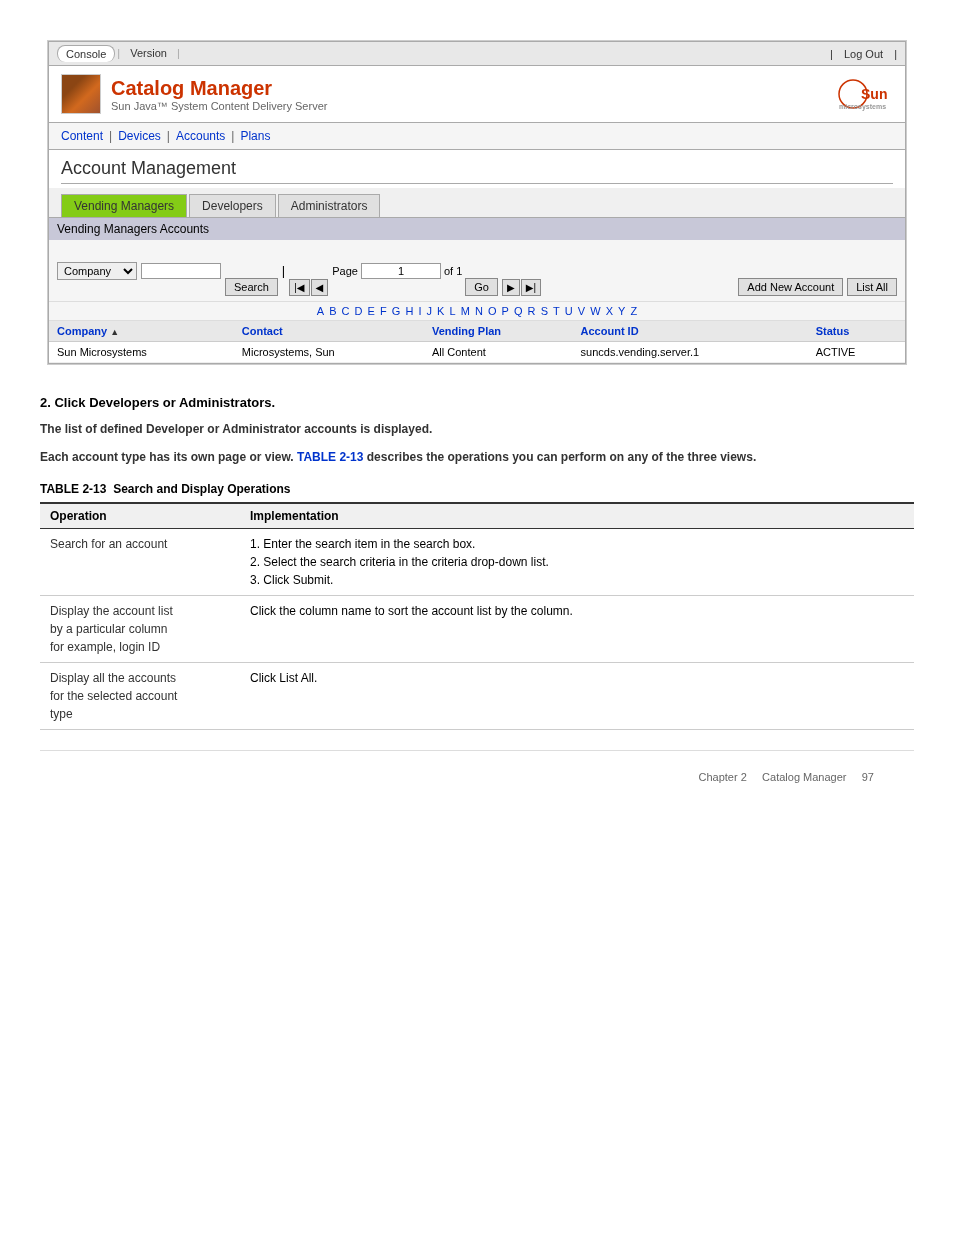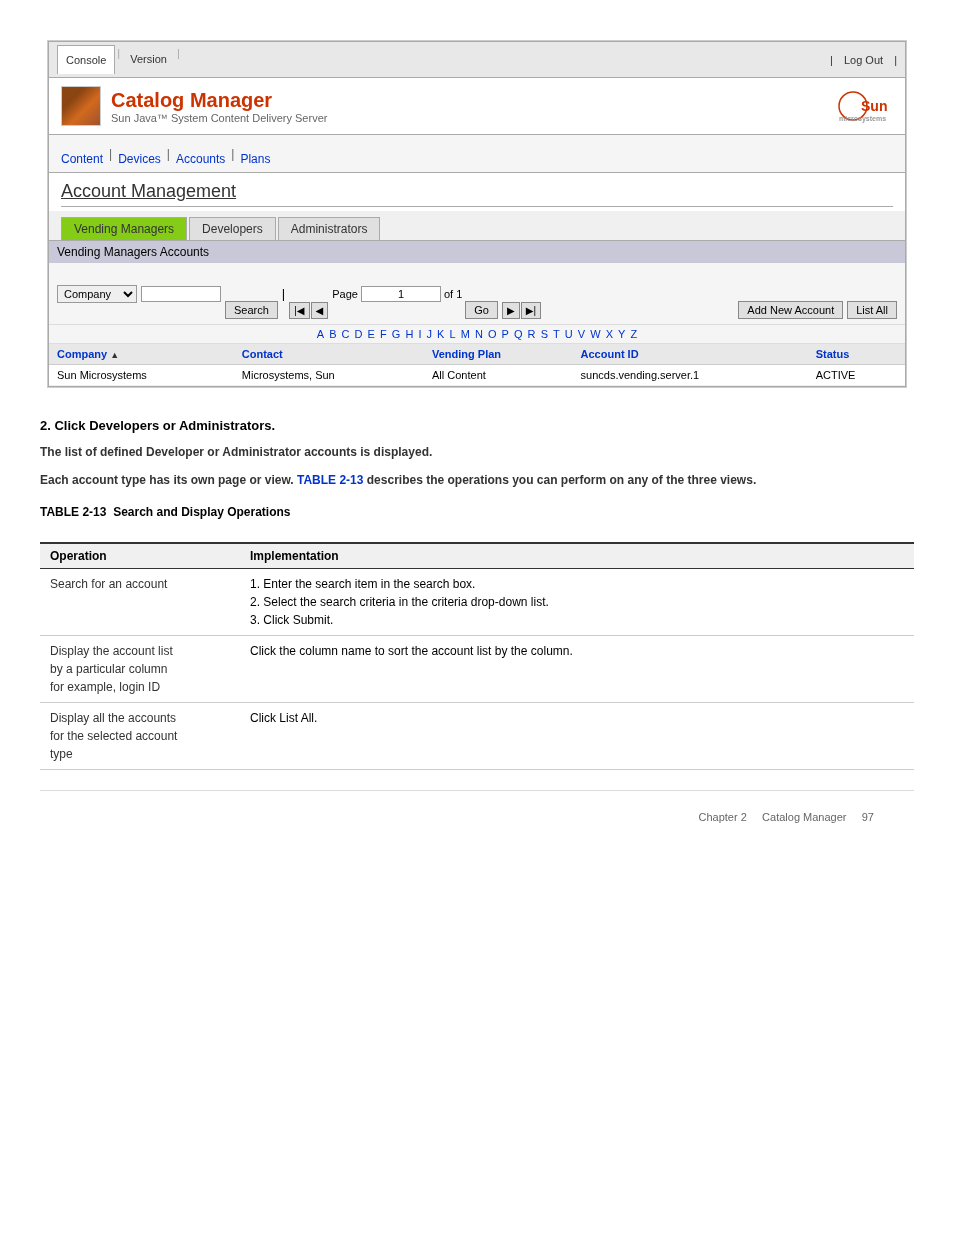--- a/index.html
+++ b/index.html
@@ -16,23 +16,24 @@
       background: #e8e8e8;
       border: 1px solid #aaa;
       padding: 3px 8px;
       display: flex;
       align-items: center;
       justify-content: space-between;
       font-size: 11px;
     }
     .top-nav-left { display: flex; gap: 0; }
     .top-nav-item {
-      padding: 8px 8px;
+      padding: 2px 8px;
       cursor: pointer;
       color: #333;
+      border-radius: 8px;
     }
     .top-nav-item.active {
       background: #fff;
       border: 1px solid #aaa;
       border-bottom: none;
     }
     .top-nav-separator { color: #aaa; padding: 2px 2px; }
     .top-nav-right { font-size: 11px; color: #333; }
 
     
@@ -73,35 +74,33 @@
       font-size: 12px;
       display: flex;
       gap: 2px;
       align-items: center;
     }
     .secondary-nav-item {
       color: #0033cc;
       text-decoration: none;
       cursor: pointer;
       font-size: 12px;
-      margin-top: 11px;
     }
     .secondary-nav-sep { color: #666; padding: 0 4px; }
 
     
     .page-title-area {
       padding: 8px 12px 4px 12px;
       border-left: 1px solid #aaa;
       border-right: 1px solid #aaa;
     }
     .page-title {
       font-size: 18px;
       color: #333;
       font-weight: normal;
-      text-decoration: underline;
     }
     .page-title-divider {
       border-top: 1px solid #aaa;
       margin-top: 4px;
     }
 
     
     .tabs-area {
       border: 1px solid #aaa;
       border-top: none;
@@ -249,21 +248,21 @@
       font-size: 12px;
       line-height: 1.5;
       margin-bottom: 10px;
       color: #333;
       font-weight: bold;
     }
 
     .table-caption {
       font-size: 12px;
       font-weight: bold;
-      margin-bottom: 23px;
+      margin-bottom: 6px;
       margin-top: 16px;
     }
 
     
     .ref-table {
       width: 100%;
       border-collapse: collapse;
       font-size: 12px;
       margin-bottom: 20px;
     }

